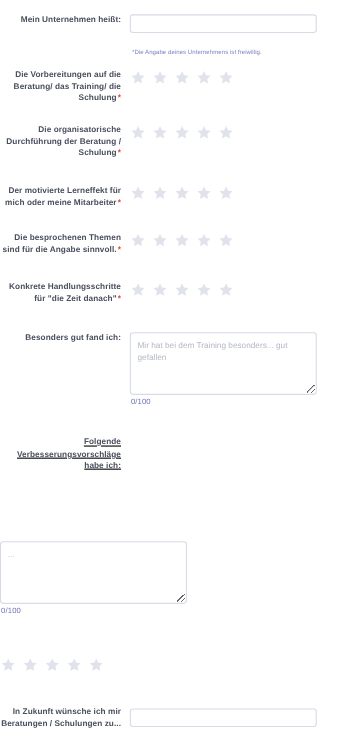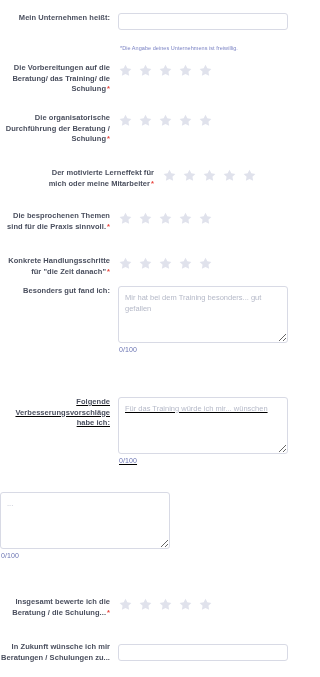--- a/index.html
+++ b/index.html
@@ -198,21 +198,21 @@
           </span>
         <span class="star">
             <svg viewBox="0 0 24 24">
               <path d="M12 2.6l2.9 5.9 6.5.95-4.7 4.58 1.11 6.47L12 17.45 6.19 20.5l1.11-6.47L2.6 9.45l6.5-.95z"></path>
             </svg>
           </span>
       </div>
     </div>
   </div>
 
-  <div class="abs row" style="top:168px;padding-left:44px;">
+  <div class="abs row" style="top:168px;">
     <div class="label-col"><span>Der motivierte Lerneffekt für mich oder meine Mitarbeiter</span><span class="req">*</span></div>
     <div class="field-col">
       <div class="stars">
         <span class="star">
             <svg viewBox="0 0 24 24">
               <path d="M12 2.6l2.9 5.9 6.5.95-4.7 4.58 1.11 6.47L12 17.45 6.19 20.5l1.11-6.47L2.6 9.45l6.5-.95z"></path>
             </svg>
           </span>
         <span class="star">
             <svg viewBox="0 0 24 24">
@@ -232,21 +232,21 @@
         <span class="star">
             <svg viewBox="0 0 24 24">
               <path d="M12 2.6l2.9 5.9 6.5.95-4.7 4.58 1.11 6.47L12 17.45 6.19 20.5l1.11-6.47L2.6 9.45l6.5-.95z"></path>
             </svg>
           </span>
       </div>
     </div>
   </div>
 
   <div class="abs row" style="top:211px;">
-    <div class="label-col"><span>Die besprochenen Themen sind für die Praxis sinnvoll.</span><span class="req">*</span></div>
+    <div class="label-col"><span>Die besprochenen Themen sind für die Angabe sinnvoll.</span><span class="req">*</span></div>
     <div class="field-col">
       <div class="stars">
         <span class="star">
             <svg viewBox="0 0 24 24">
               <path d="M12 2.6l2.9 5.9 6.5.95-4.7 4.58 1.11 6.47L12 17.45 6.19 20.5l1.11-6.47L2.6 9.45l6.5-.95z"></path>
             </svg>
           </span>
         <span class="star">
             <svg viewBox="0 0 24 24">
               <path d="M12 2.6l2.9 5.9 6.5.95-4.7 4.58 1.11 6.47L12 17.45 6.19 20.5l1.11-6.47L2.6 9.45l6.5-.95z"></path>
@@ -297,45 +297,40 @@
           </span>
         <span class="star">
             <svg viewBox="0 0 24 24">
               <path d="M12 2.6l2.9 5.9 6.5.95-4.7 4.58 1.11 6.47L12 17.45 6.19 20.5l1.11-6.47L2.6 9.45l6.5-.95z"></path>
             </svg>
           </span>
       </div>
     </div>
   </div>
 
-  <div class="abs row" style="top:286px;justify-content:center;">
+  <div class="abs row" style="top:302px;justify-content:center;">
     <div class="label-col">Besonders gut fand ich:</div>
     <div class="field-col">
       <textarea class="textarea" placeholder="Mir hat bei dem Training besonders... gut gefallen" style=""></textarea>
       <div class="counter">0/100</div>
     </div>
   </div>
 
   <div class="abs row" style="top:397px;text-decoration:underline;">
     <div class="label-col">Folgende Verbesserungsvorschläge habe ich:</div>
-    <div class="field-col">
-      <textarea class="textarea" placeholder="Für das Training würde ich mir... wünschen" style=""></textarea>
-      <div class="counter">0/100</div>
-    </div>
   </div>
 
   <div class="abs row" style="top:492px;">
     <div class="field-col">
       <textarea class="textarea" placeholder="..." style=""></textarea>
       <div class="counter">0/100</div>
     </div>
   </div>
 
   <div class="abs row" style="top:597px;">
-    <div class="label-col"><span>Insgesamt bewerte ich die Beratung / die Schulung...</span><span class="req">*</span></div>
     <div class="field-col">
       <div class="stars">
         <span class="star">
             <svg viewBox="0 0 24 24">
               <path d="M12 2.6l2.9 5.9 6.5.95-4.7 4.58 1.11 6.47L12 17.45 6.19 20.5l1.11-6.47L2.6 9.45l6.5-.95z"></path>
             </svg>
           </span>
         <span class="star">
             <svg viewBox="0 0 24 24">
               <path d="M12 2.6l2.9 5.9 6.5.95-4.7 4.58 1.11 6.47L12 17.45 6.19 20.5l1.11-6.47L2.6 9.45l6.5-.95z"></path>

